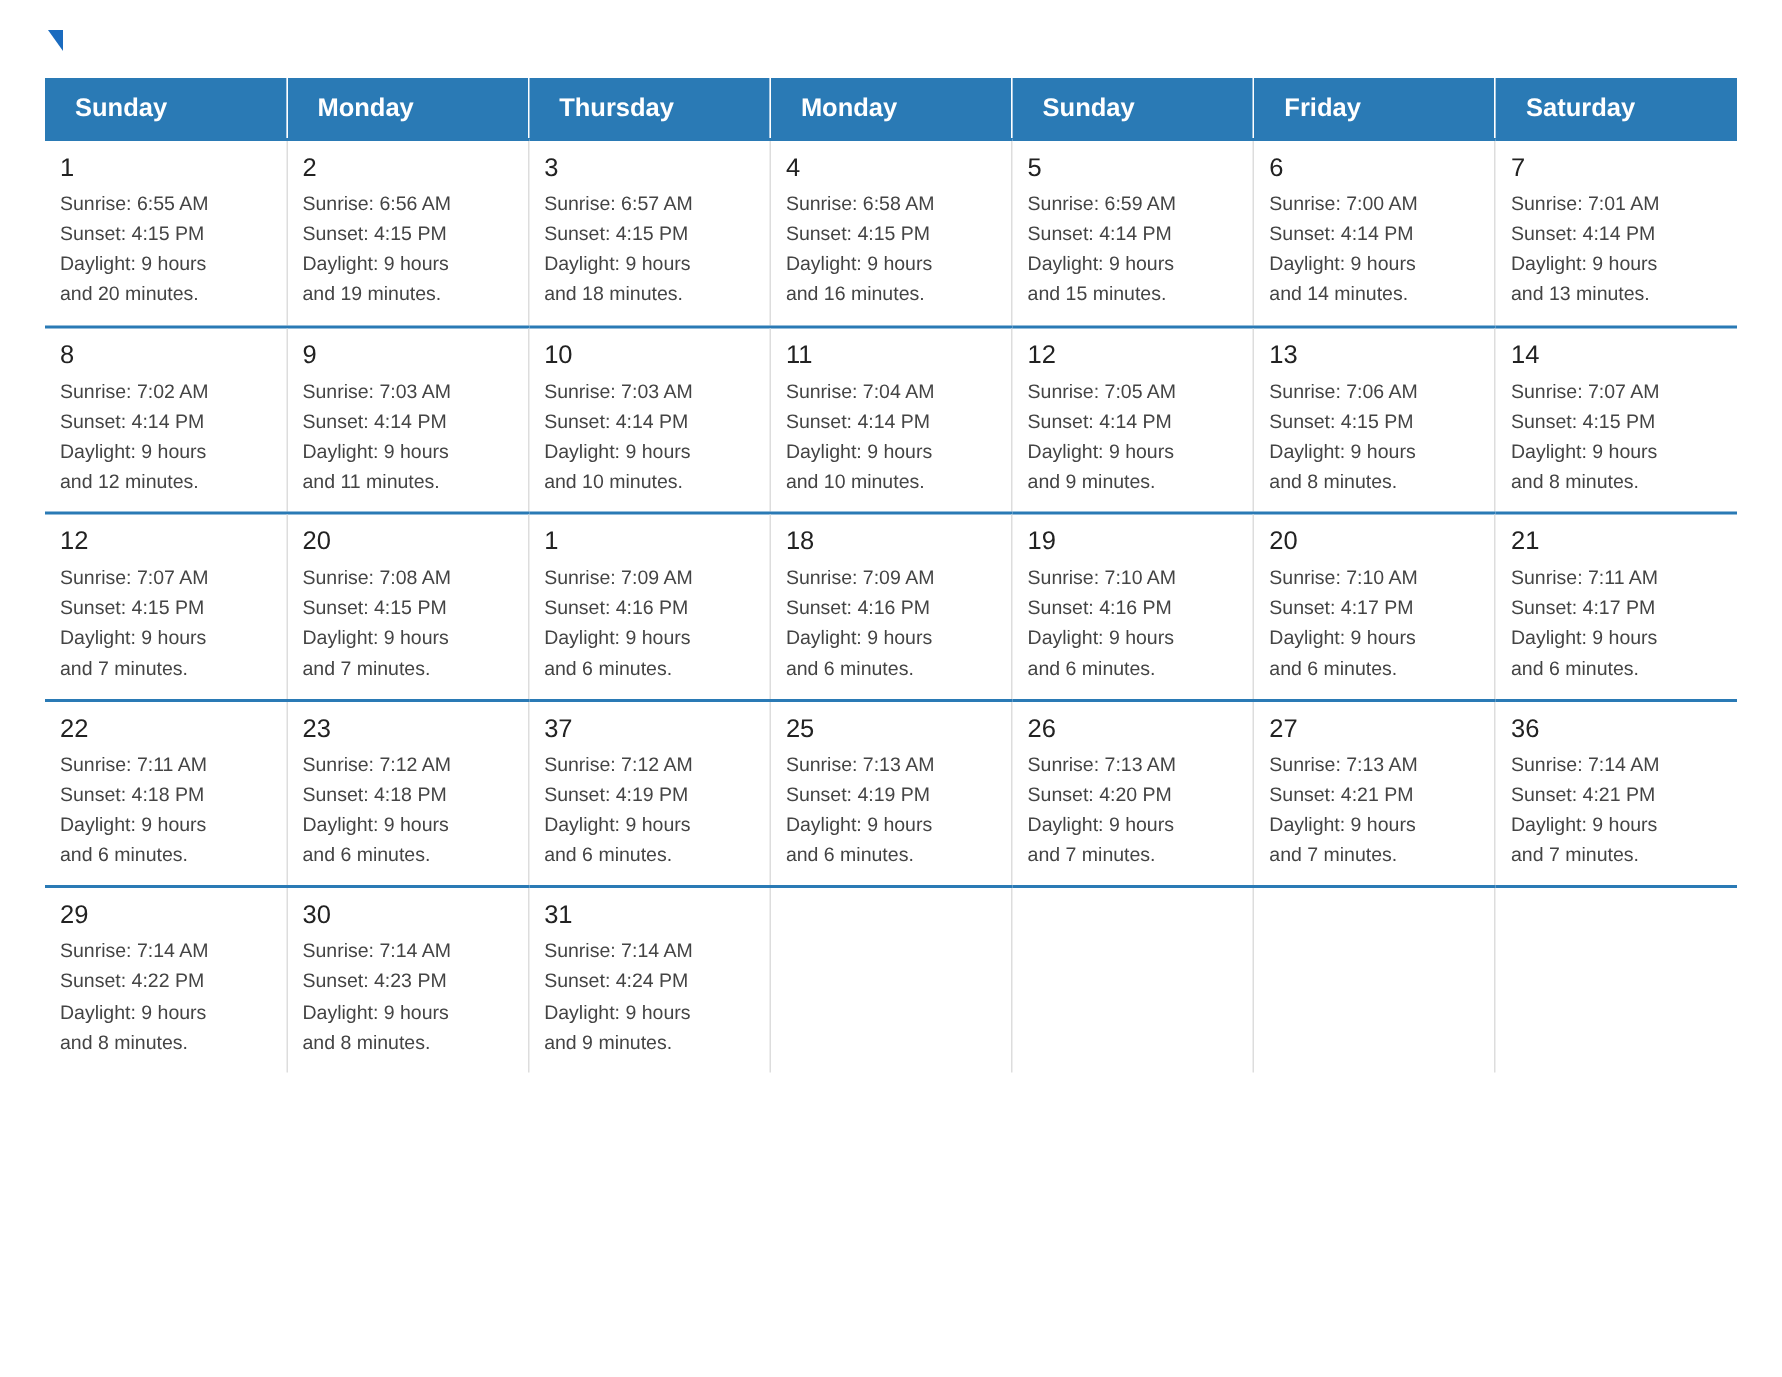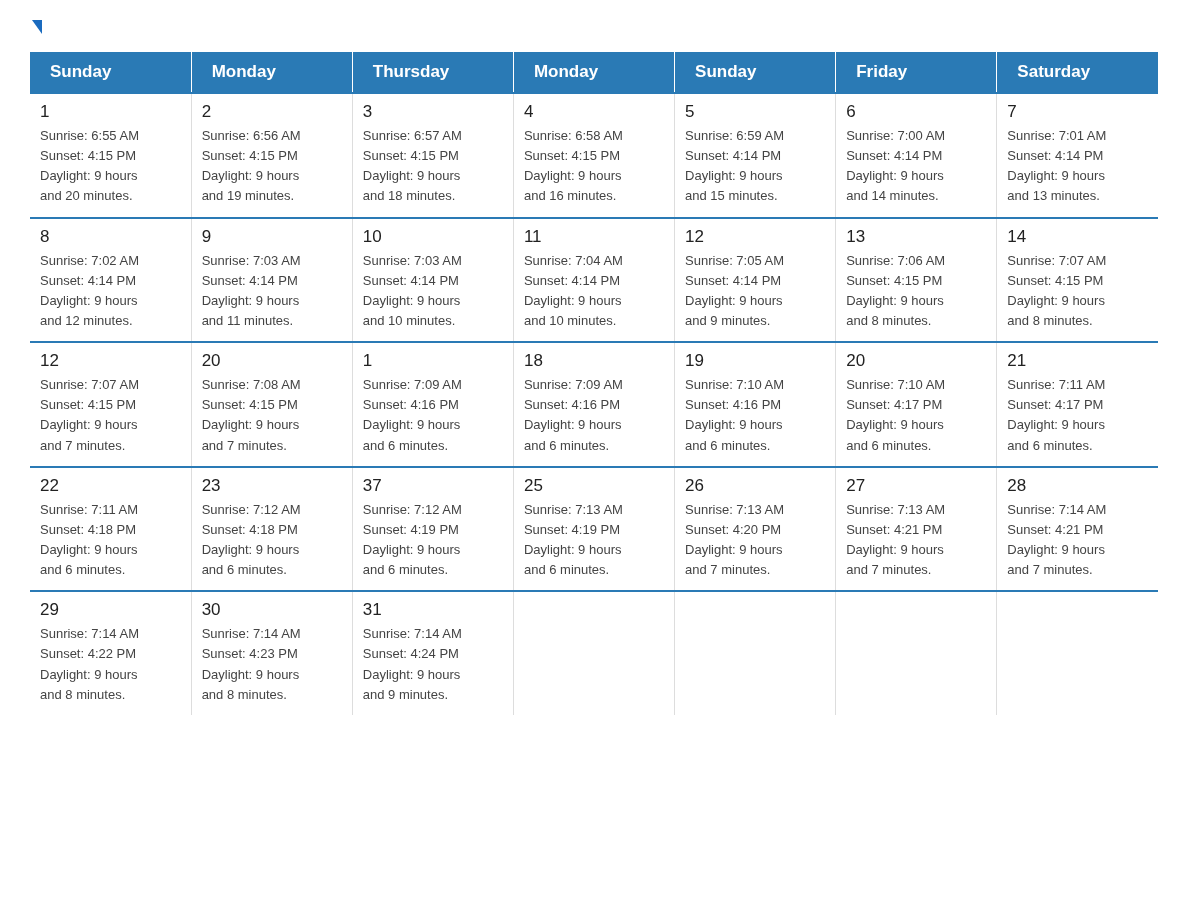--- a/index.html
+++ b/index.html
@@ -249,21 +249,21 @@
         </td>
         <td>
           <span class="day-number">26</span>
           <div class="day-info">Sunrise: 7:13 AM<br>Sunset: 4:20 PM<br>Daylight: 9 hours<br>and 7 minutes.</div>
         </td>
         <td>
           <span class="day-number">27</span>
           <div class="day-info">Sunrise: 7:13 AM<br>Sunset: 4:21 PM<br>Daylight: 9 hours<br>and 7 minutes.</div>
         </td>
         <td>
-          <span class="day-number">28</span>
+          <span class="day-number">36</span>
           <div class="day-info">Sunrise: 7:14 AM<br>Sunset: 4:21 PM<br>Daylight: 9 hours<br>and 7 minutes.</div>
         </td>
       </tr>
       <tr>
         <td>
           <span class="day-number">29</span>
           <div class="day-info">Sunrise: 7:14 AM<br>Sunset: 4:22 PM<br>Daylight: 9 hours<br>and 8 minutes.</div>
         </td>
         <td>
           <span class="day-number">30</span>

